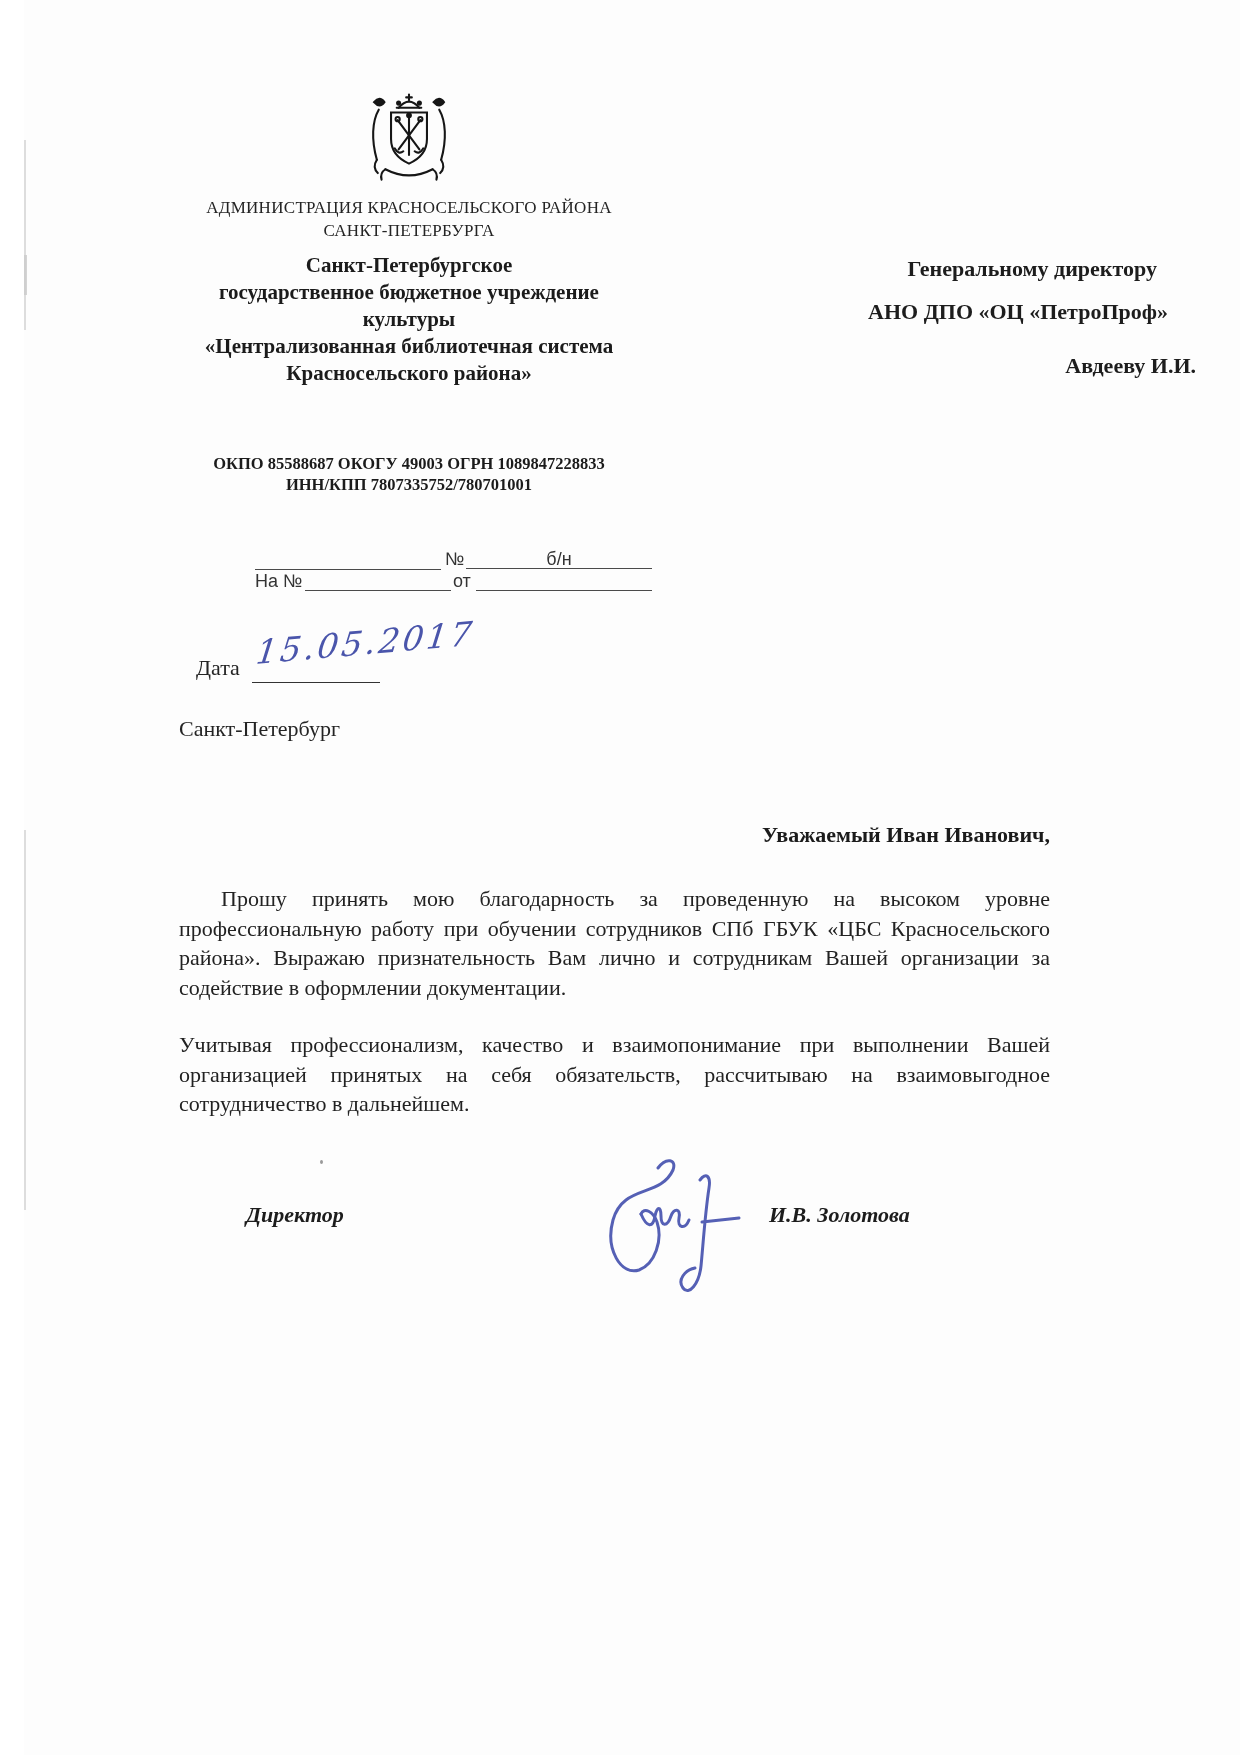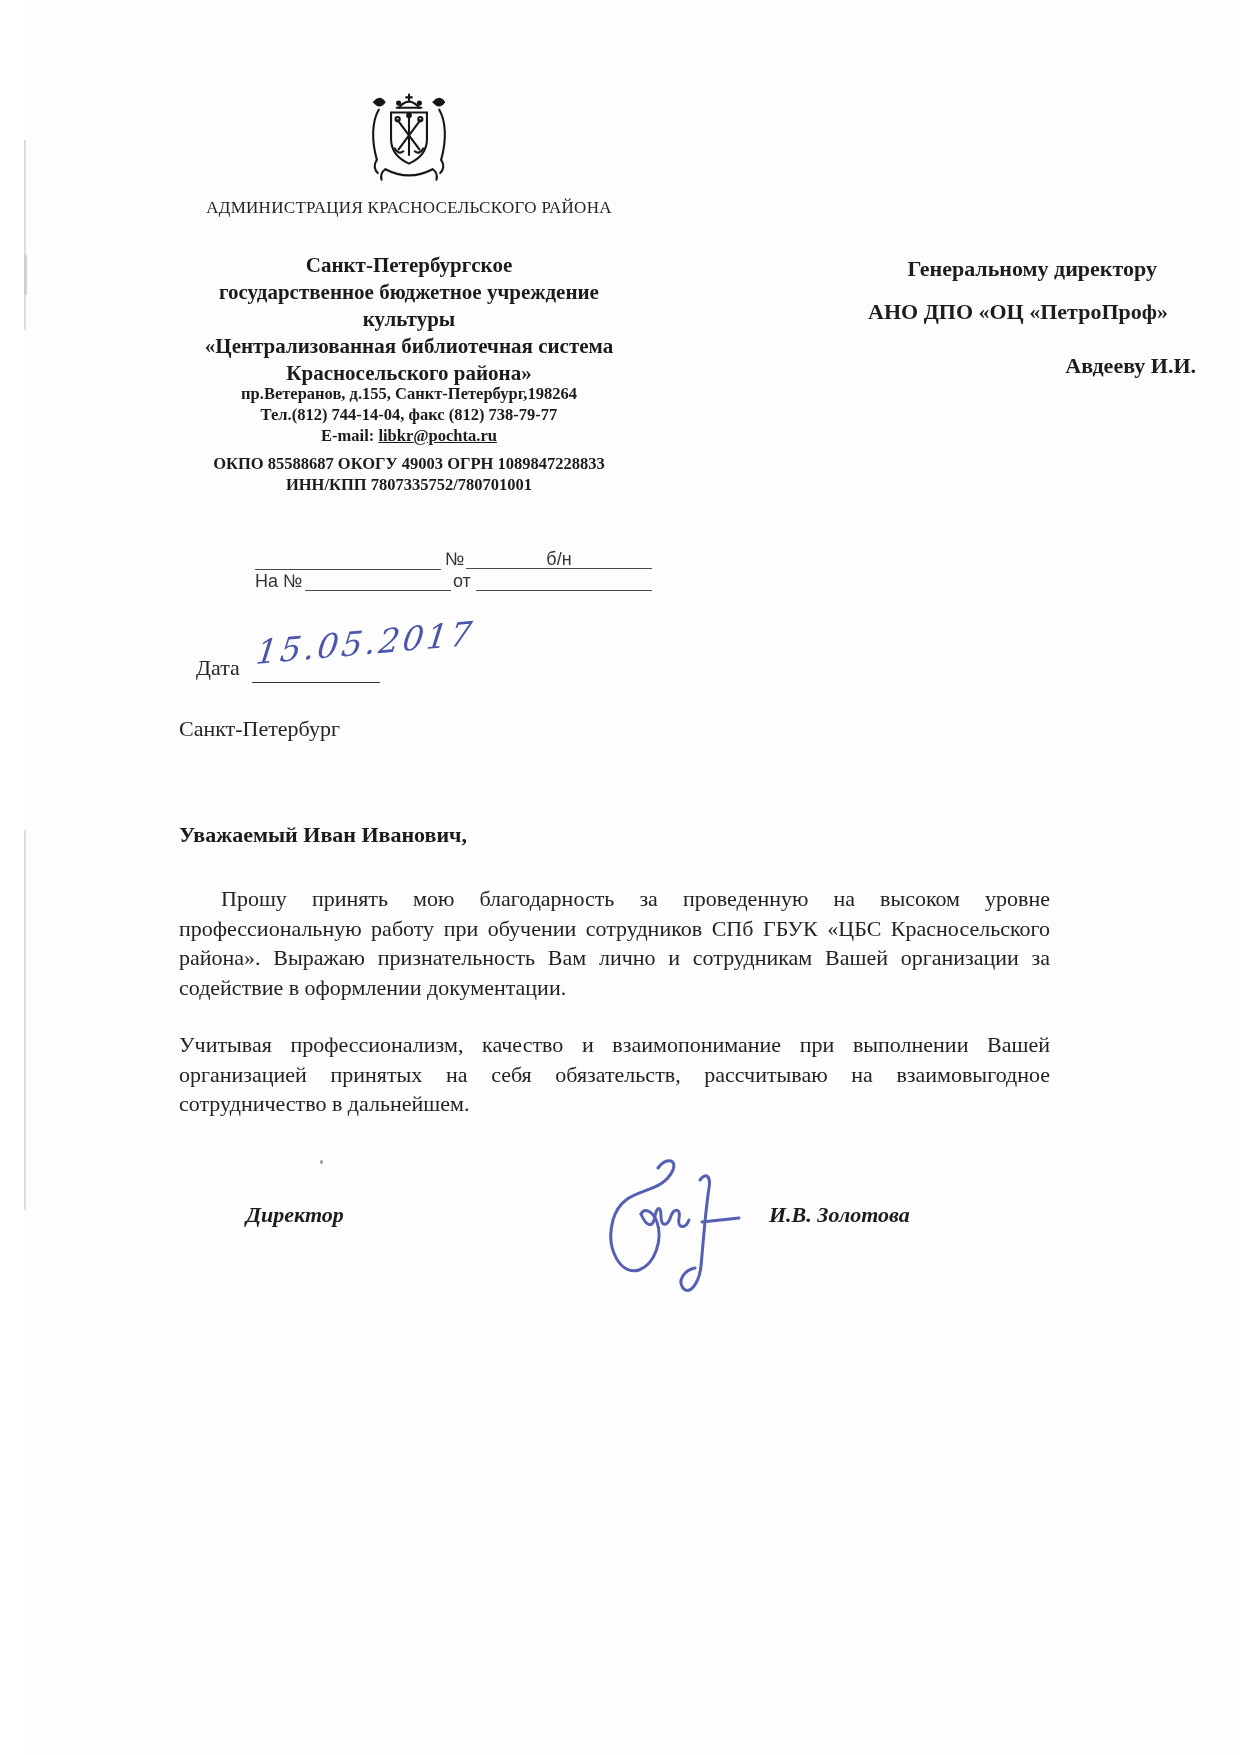--- a/index.html
+++ b/index.html
@@ -28,21 +28,21 @@
   .recipient-line{position:absolute;font-weight:bold;font-size:22px;color:#1d1d1d;white-space:nowrap;}
   
   .plain22{position:absolute;font-size:22px;color:#242424;white-space:nowrap;text-align:right;}
   .handwriting{
     position:absolute;left:230px;top:633px;
     font-family:"DejaVu Serif", serif;font-style:italic;
     font-size:33px;color:#4a55ab;letter-spacing:3px;white-space:nowrap;
     transform:rotate(-5deg) skewX(-12deg);transform-origin:left bottom;
   }
   
-  .salutation{position:absolute;left:155px;top:822px;width:871px;text-align:left;
+  .salutation{position:absolute;left:155px;top:822px;width:871px;text-align:right;
     font-weight:bold;font-size:22px;color:#1b1b1b;}
   .para{position:absolute;left:155px;width:871px;font-size:22px;line-height:29.5px;
     text-align:justify;color:#222;}
   .para.indent{text-indent:42px;}
   
   .sig-title{position:absolute;left:222px;top:1202px;font-weight:bold;font-style:italic;
     font-size:22px;color:#1c1c1c;text-align:center;}
   .sig-name{position:absolute;left:745px;top:1202px;font-weight:bold;font-style:italic;
     font-size:22px;color:#1c1c1c;}
   .sig-svg{position:absolute;left:572px;top:1152px;width:148px;height:168px;}
@@ -89,38 +89,31 @@
       <path d="M89,72 q5,8 -1,14"></path>
 
       <path d="M30,82 q25,13 50,0"></path>
       <path d="M30,82 q-6,4 -4,11"></path>
       <path d="M80,82 q6,4 4,11"></path>
     </g>
   </svg>
 
   <div class="left-col admin">
     <div>АДМИНИСТРАЦИЯ КРАСНОСЕЛЬСКОГО РАЙОНА</div>
+    <div>САНКТ-ПЕТЕРБУРГА</div>
   </div>
 
   <div class="left-col orgname">
     <div>Санкт-Петербургское</div>
     <div>государственное бюджетное учреждение</div>
     <div>культуры</div>
     <div>«Централизованная библиотечная система</div>
     <div>Красносельского района»</div>
   </div>
 
-  <div class="left-col contact">
-    <div>пр.Ветеранов, д.155, Санкт-Петербург,198264</div>
-    <div>Тел.(812) 744-14-04, факс (812) 738-79-77</div>
-    <div>
-      <span>E-mail:</span>
-      <span class="email-u">libkr@pochta.ru</span>
-    </div>
-  </div>
 
   <div class="left-col codes">
     <div>ОКПО 85588687 ОКОГУ 49003 ОГРН 1089847228833</div>
     <div>ИНН/КПП 7807335752/780701001</div>
   </div>
 
   <div class="blankline" style="left:231px;top:550px;width:186px;"></div>
   <span class="formtxt" style="left:421px;top:549px;">№</span>
   <div class="blankline center" style="left:442px;top:549px;width:186px;">
     <span>б/н</span>

